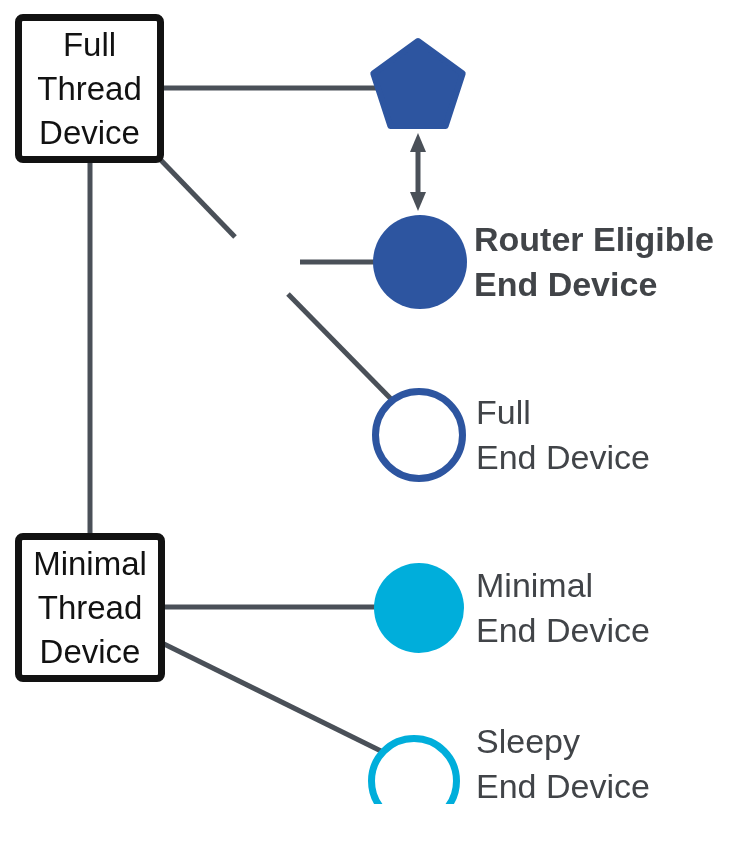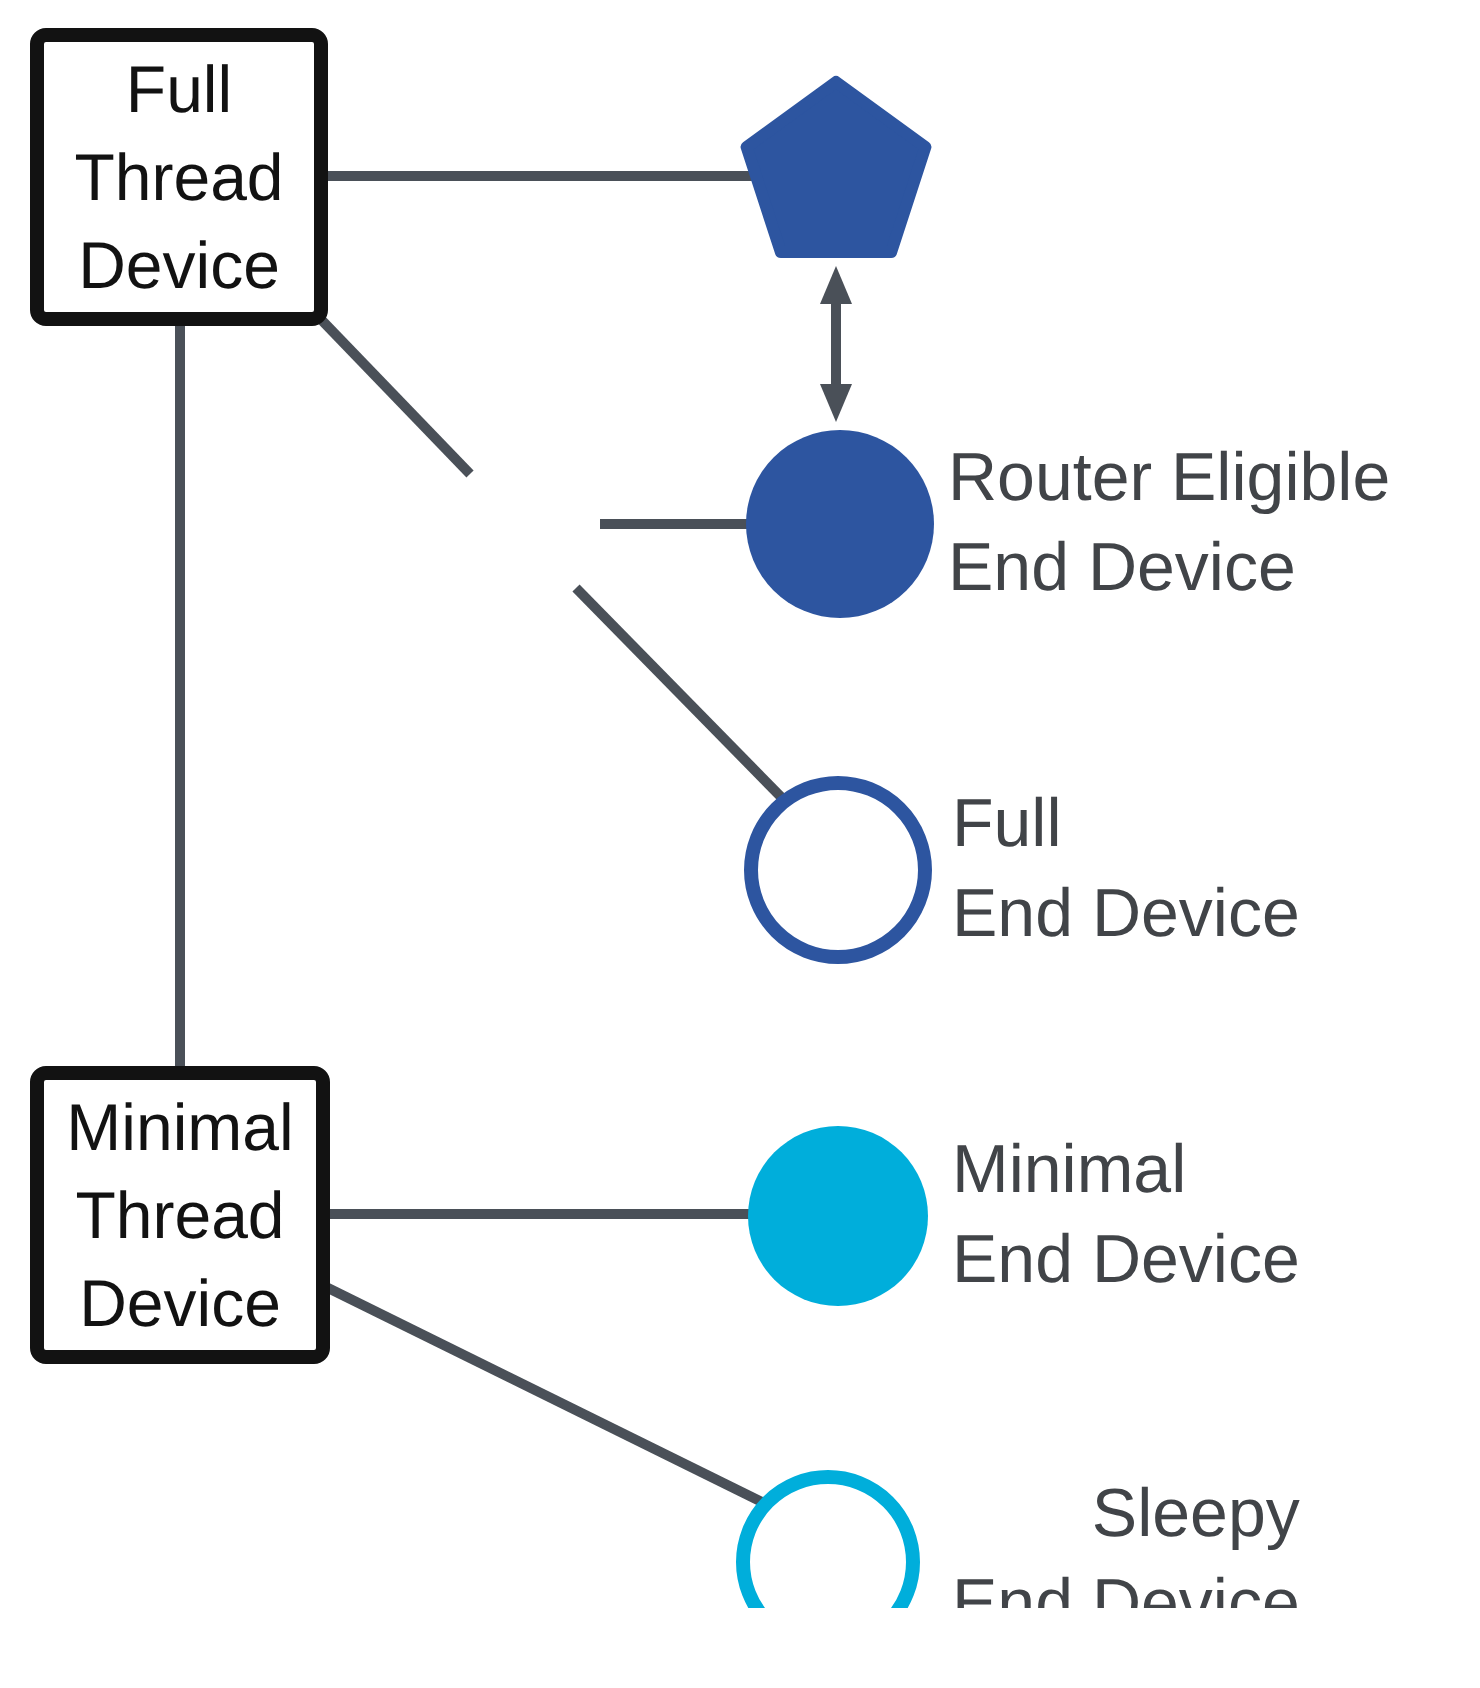--- a/index.html
+++ b/index.html
@@ -67,24 +67,24 @@
   .label {
     position: absolute;
     z-index: 2;
     font-size: 34px;
     line-height: 45px;
     color: var(--label-text);
     white-space: nowrap;
   }
   .label span { display: block; }
   .label-router { left: 474px; top: 66px; }
-  .label-reed   { left: 474px; top: 217px; }
+  .label-reed   { left: 474px; top: 217px; font-weight: bold; }
   .label-fed    { left: 476px; top: 390px; }
   .label-med    { left: 476px; top: 563px; }
-  .label-sed    { left: 476px; top: 735px; text-align: right; }
+  .label-sed    { left: 476px; top: 719px; }
 </style>
 </head>
 <body>
 
 <div class="canvas">
 
   <svg class="wires" viewBox="0 0 740 844" xmlns="http://www.w3.org/2000/svg">
     <line class="wire" x1="164" y1="88" x2="385" y2="88"></line>
     <line class="wire" x1="90" y1="158" x2="90" y2="537"></line>
     <line class="wire" x1="155" y1="154" x2="235" y2="237"></line>

